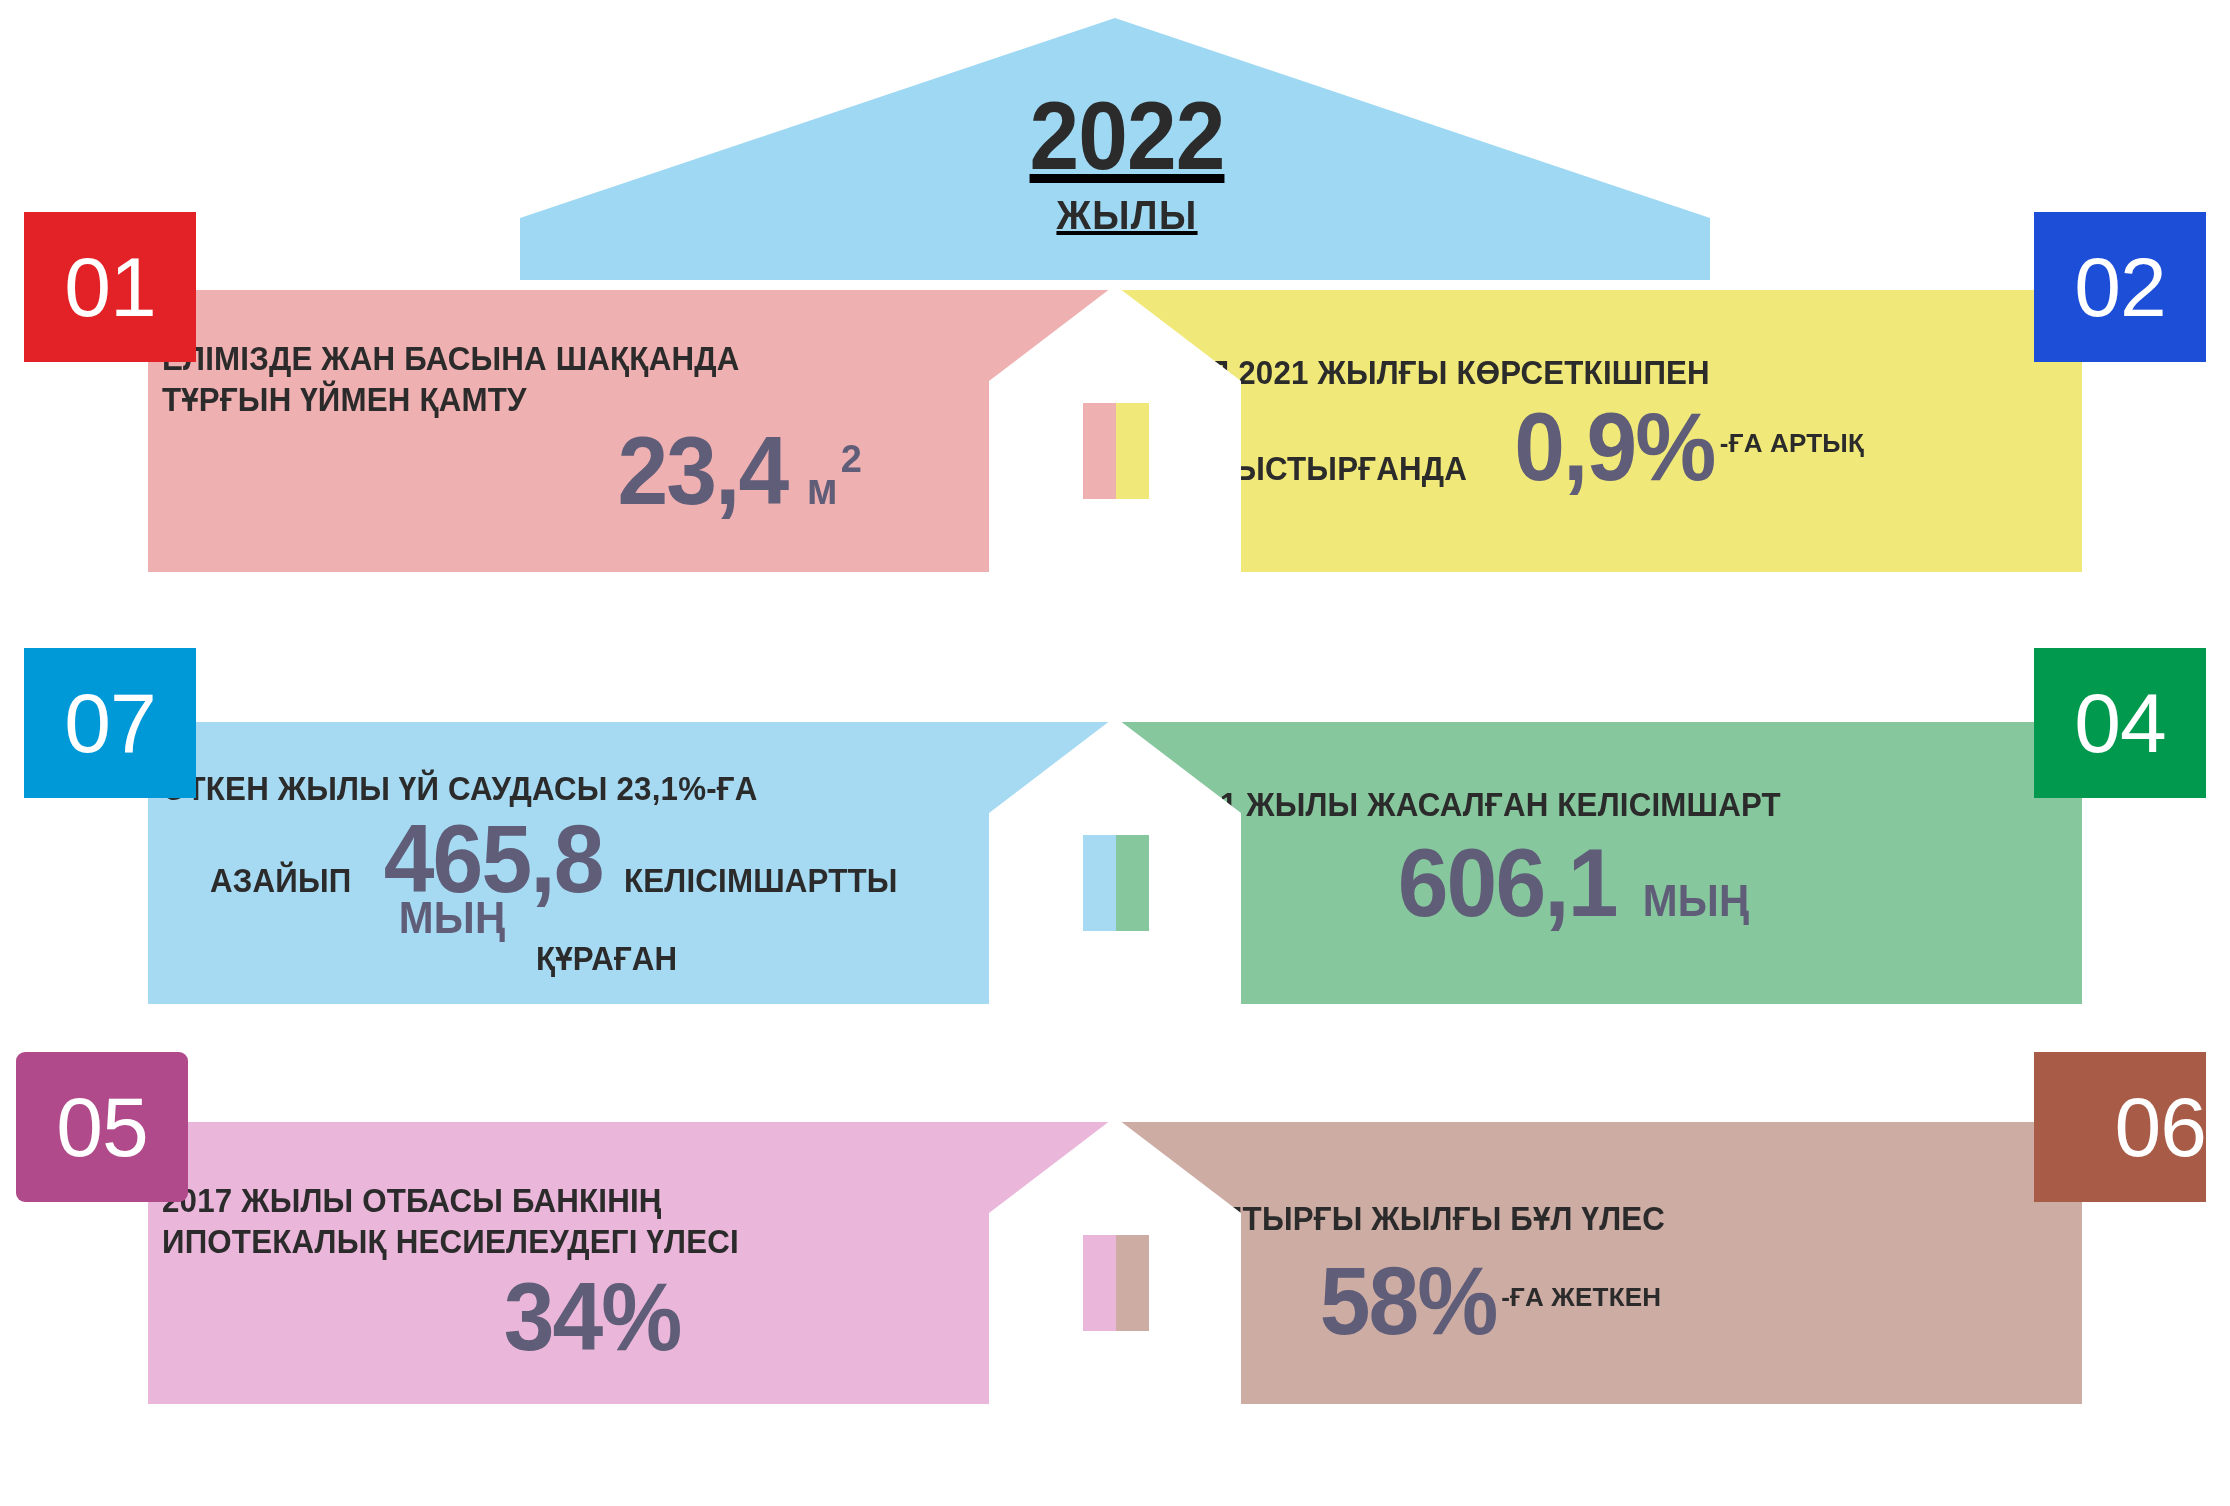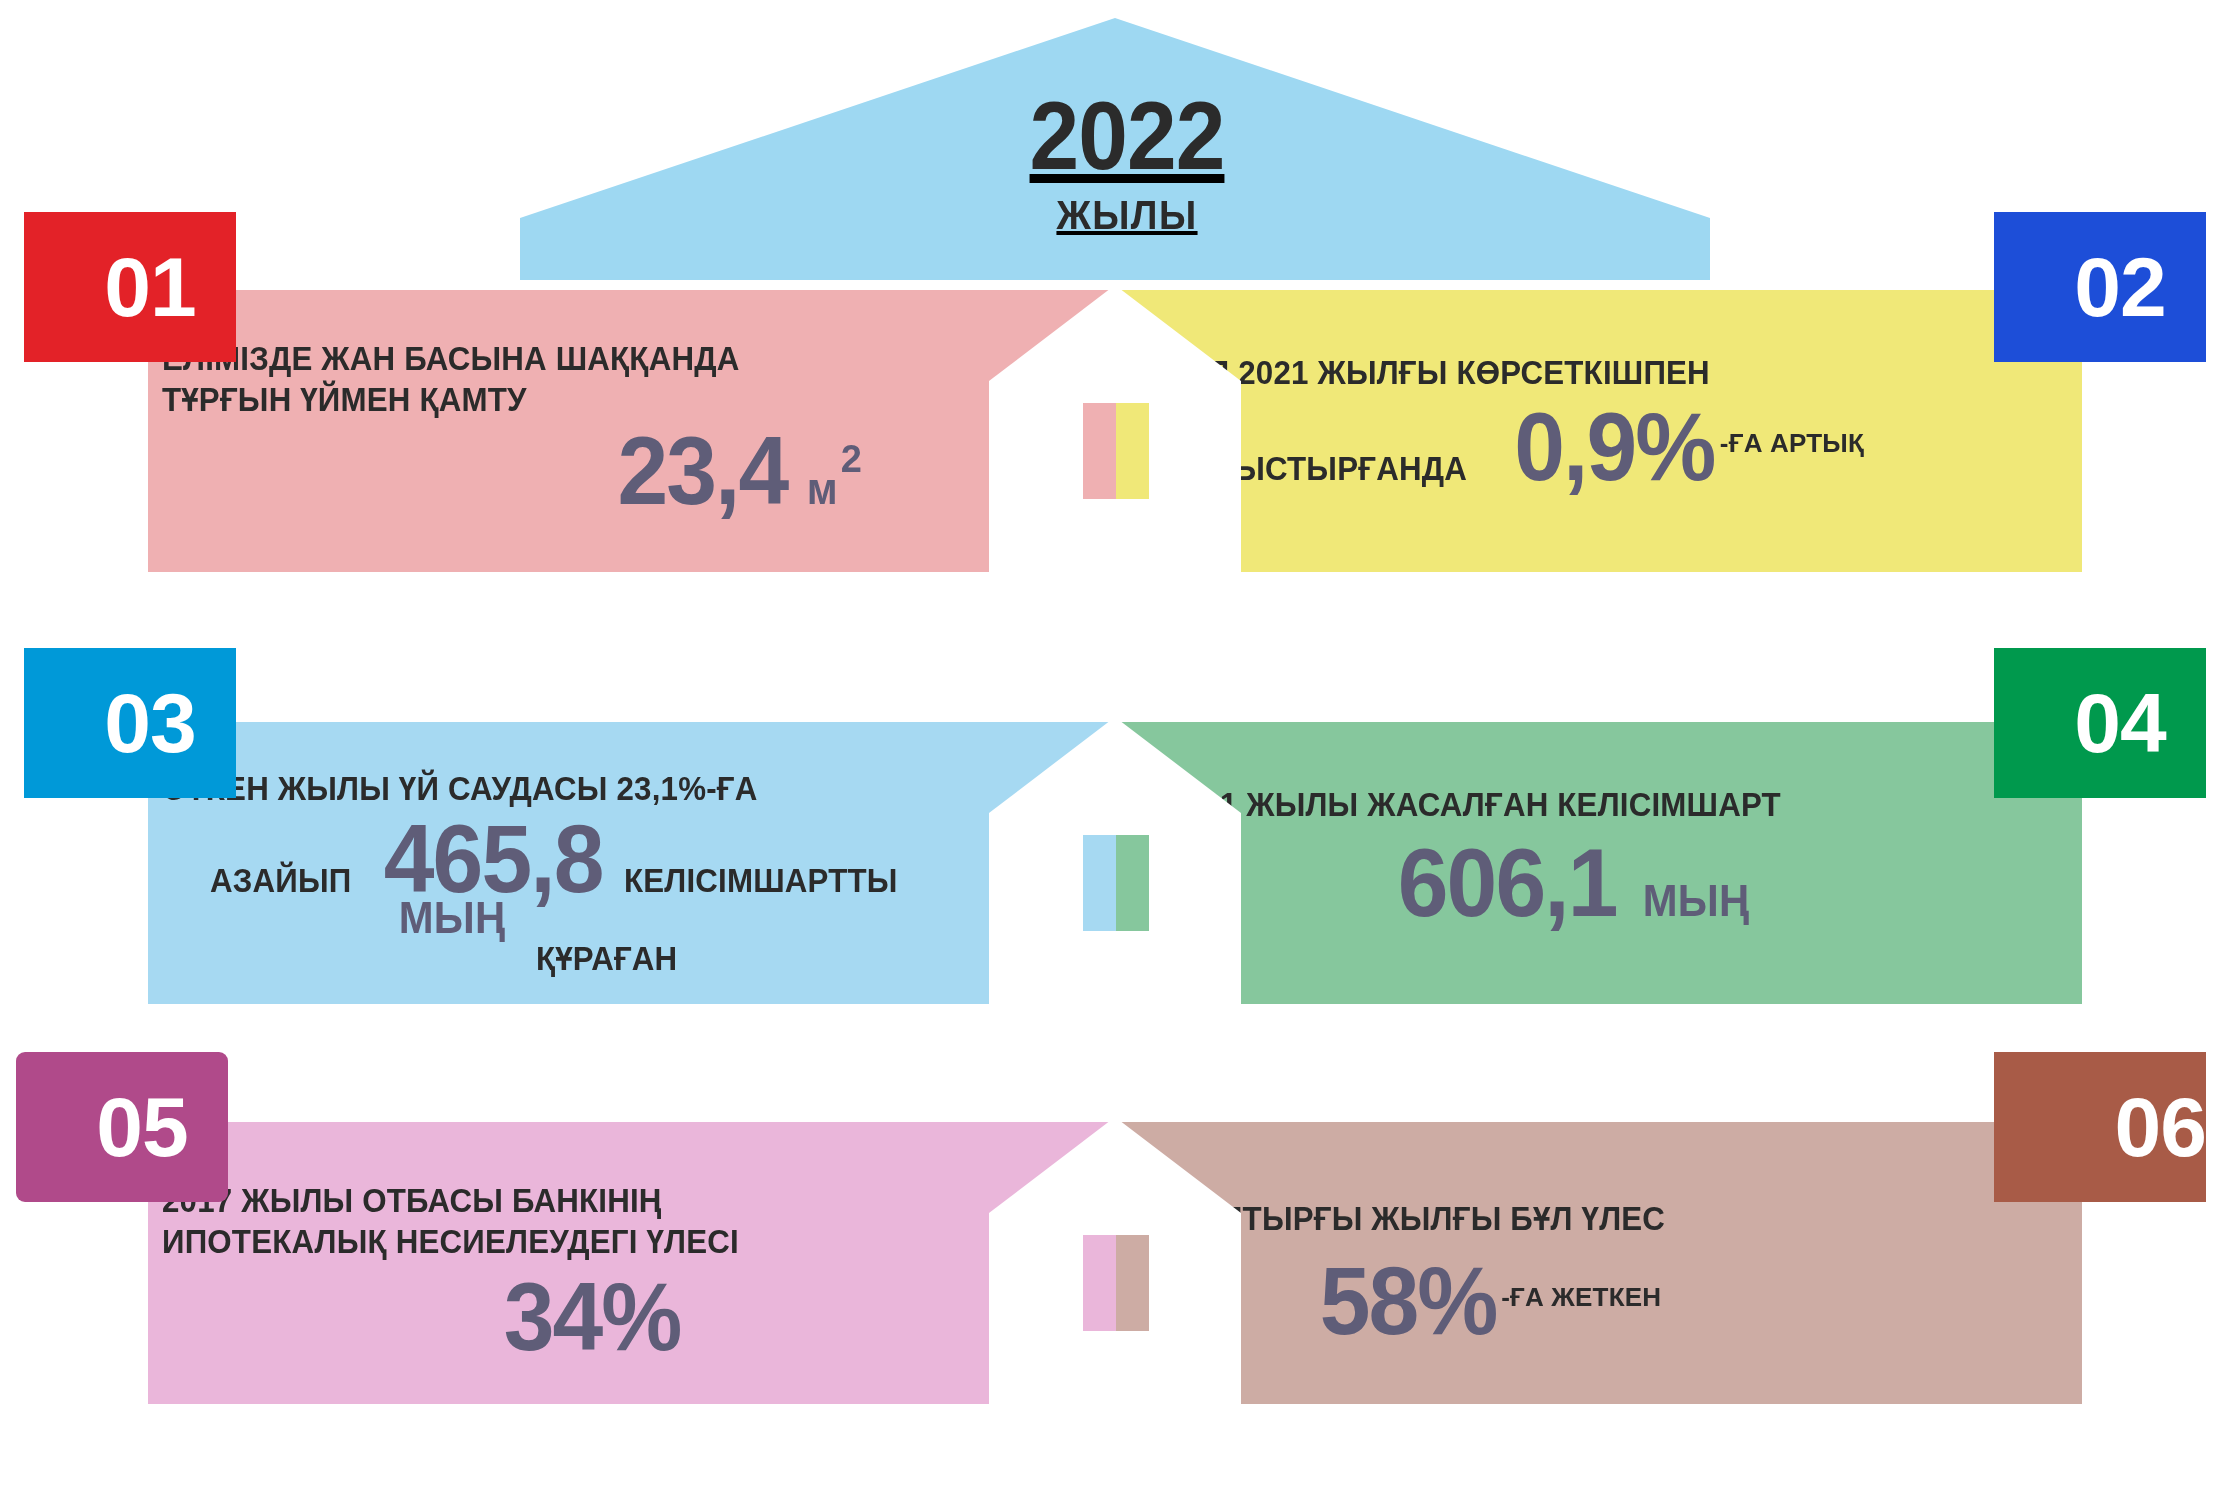--- a/index.html
+++ b/index.html
@@ -80,23 +80,22 @@
   .badge {
     position: absolute;
     width: 172px;
     height: 150px;
     display: flex;
     align-items: center;
     justify-content: center;
     color: #ffffff;
     font-family: "Liberation Sans Narrow", "Liberation Sans", sans-serif;
     font-size: 84px;
-    font-weight: 700;
+    font-weight: 400;
     letter-spacing: -1px;
-    padding-left: 40px;
   }
   .badge.b01 { left: 24px;   top: 212px; }
   .badge.b02 { left: 2034px; top: 212px; }
   .badge.b03 { left: 24px;   top: 648px; }
   .badge.b04 { left: 2034px; top: 648px; }
   .badge.b05 { left: 16px;   top: 1052px; border-radius: 9px; }
   .badge.b06 { left: 2034px; top: 1052px; justify-content: flex-end; }
   .badge.b02, .badge.b04, .badge.b06 { left: auto; right: 24px; }
 
   
@@ -296,21 +295,21 @@
     </div>
   </div>
 
   <div class="badge b01" id="badge-0" style="background: rgb(227, 34, 40);">
     <span>01</span>
   </div>
   <div class="badge b02" id="badge-1" style="background: #1d4ed8;">
     <span>02</span>
   </div>
   <div class="badge b03" id="badge-2" style="background: rgb(0, 153, 216);">
-    <span>03</span>
+    <span>07</span>
   </div>
   <div class="badge b04" id="badge-3" style="background: rgb(0, 153, 77);">
     <span>04</span>
   </div>
   <div class="badge b05" id="badge-4" style="background: rgb(176, 74, 138);">
     <span>05</span>
   </div>
   <div class="badge b06" id="badge-5" style="background: rgb(168, 91, 71);">
     <span>06</span>
   </div>

